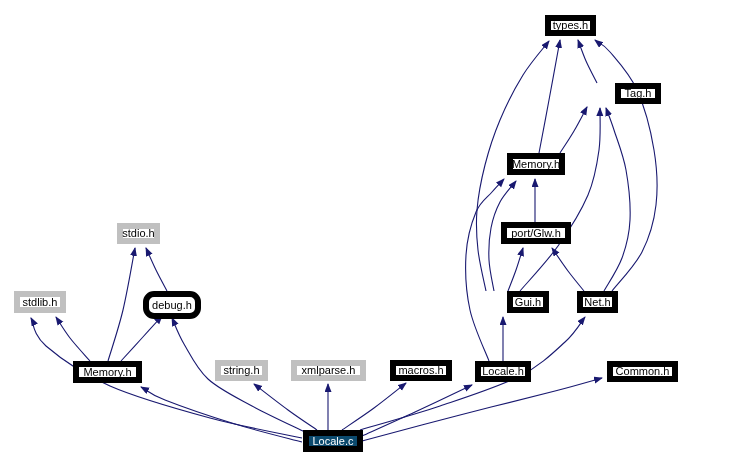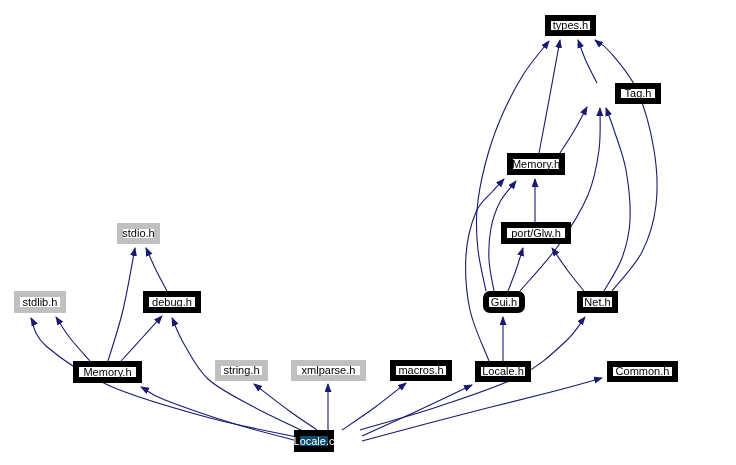--- a/index.html
+++ b/index.html
@@ -77,25 +77,25 @@
       <path d="M612,291 C617,284.5 634.6666666666666,266.3333333333333 642,252 C649.3333333333334,237.66666666666666 654,222 656,205 C658,188 657.1666666666666,169.16666666666666 654,150 C650.8333333333334,130.83333333333334 644.3333333333334,106.33333333333333 637,90 C629.6666666666666,73.66666666666667 617,60.333333333333336 610,52 C603,43.666666666666664 597.5,42 595,40" class="edge" stroke="#191970" marker-end="url(#arrow)"></path>
       <path d="M535,222 L535,179" class="edge" stroke="#191970" marker-end="url(#arrow)"></path>
       <path d="M539,153 C540.6666666666666,144.16666666666666 545.5,118.83333333333333 549,100 C552.5,81.16666666666667 558.1666666666666,50 560,40" class="edge" stroke="#191970" marker-end="url(#arrow)"></path>
       <path d="M560,153 C562.3333333333334,149.33333333333334 569.5,138.66666666666666 574,131 C578.5,123.33333333333333 584.8333333333334,111 587,107" class="edge" stroke="#191970" marker-end="url(#arrow)"></path>
       <path d="M597,83 C595.1666666666666,79.33333333333333 589.1666666666666,68.16666666666667 586,61 C582.8333333333334,53.833333333333336 579.3333333333334,43.5 578,40" class="edge" stroke="#191970" marker-end="url(#arrow)"></path>
     </svg>
 <div class="node header" style="left: 545px; top: 15px; width: 51px; height: 21px;">types.h</div>
     <div class="node header" style="left: 580px; top: 83px; width: 46px; height: 21px; margin-left: 35px;">Tag.h</div>
     <div class="node header" style="left: 507px; top: 153px; width: 58px; height: 22px;">Memory.h</div>
     <div class="node header" style="left: 501px; top: 222px; width: 70px; height: 22px;">port/Glw.h</div>
-    <div class="node header" style="left: 483px; top: 291px; width: 42px; height: 22px; border-radius: 7px;">Gui.h</div>
+    <div class="node header" style="left: 507px; top: 291px; width: 42px; height: 22px;">Gui.h</div>
     <div class="node header" style="left: 577px; top: 291px; width: 41px; height: 22px;">Net.h</div>
     <div class="node system" style="left: 117px; top: 223px; width: 43px; height: 21px; border-color: rgb(192, 192, 192);">stdio.h</div>
     <div class="node system" style="left: 14px; top: 291px; width: 52px; height: 22px; border-color: rgb(192, 192, 192);">stdlib.h</div>
-    <div class="node header" style="left: 143px; top: 291px; width: 58px; height: 22px;">debug.h</div>
+    <div class="node header" style="left: 143px; top: 291px; width: 58px; height: 28px; border-radius: 11px;">debug.h</div>
     <div class="node header" style="left: 73px; top: 361px; width: 69px; height: 22px;">Memory.h</div>
     <div class="node system" style="left: 215px; top: 360px; width: 53px; height: 21px; border-color: rgb(192, 192, 192);">string.h</div>
     <div class="node system" style="left: 291px; top: 360px; width: 75px; height: 21px; border-color: rgb(192, 192, 192);">xmlparse.h</div>
     <div class="node header" style="left: 390px; top: 360px; width: 62px; height: 21px;">macros.h</div>
     <div class="node header" style="left: 475px; top: 361px; width: 56px; height: 21px;">Locale.h</div>
     <div class="node header" style="left: 607px; top: 361px; width: 71px; height: 21px;">Common.h</div>
-    <div class="node focus" style="left: 294px; top: 430px; width: 40px; height: 22px; background: #0c4a6e; color: rgb(255, 255, 255);">Locale.c</div>
+    <div class="node focus" style="left: 303px; top: 430px; width: 60px; height: 22px; background: #0c4a6e; color: rgb(255, 255, 255);">Locale.c</div>
   </div>
 
 </body></html>

